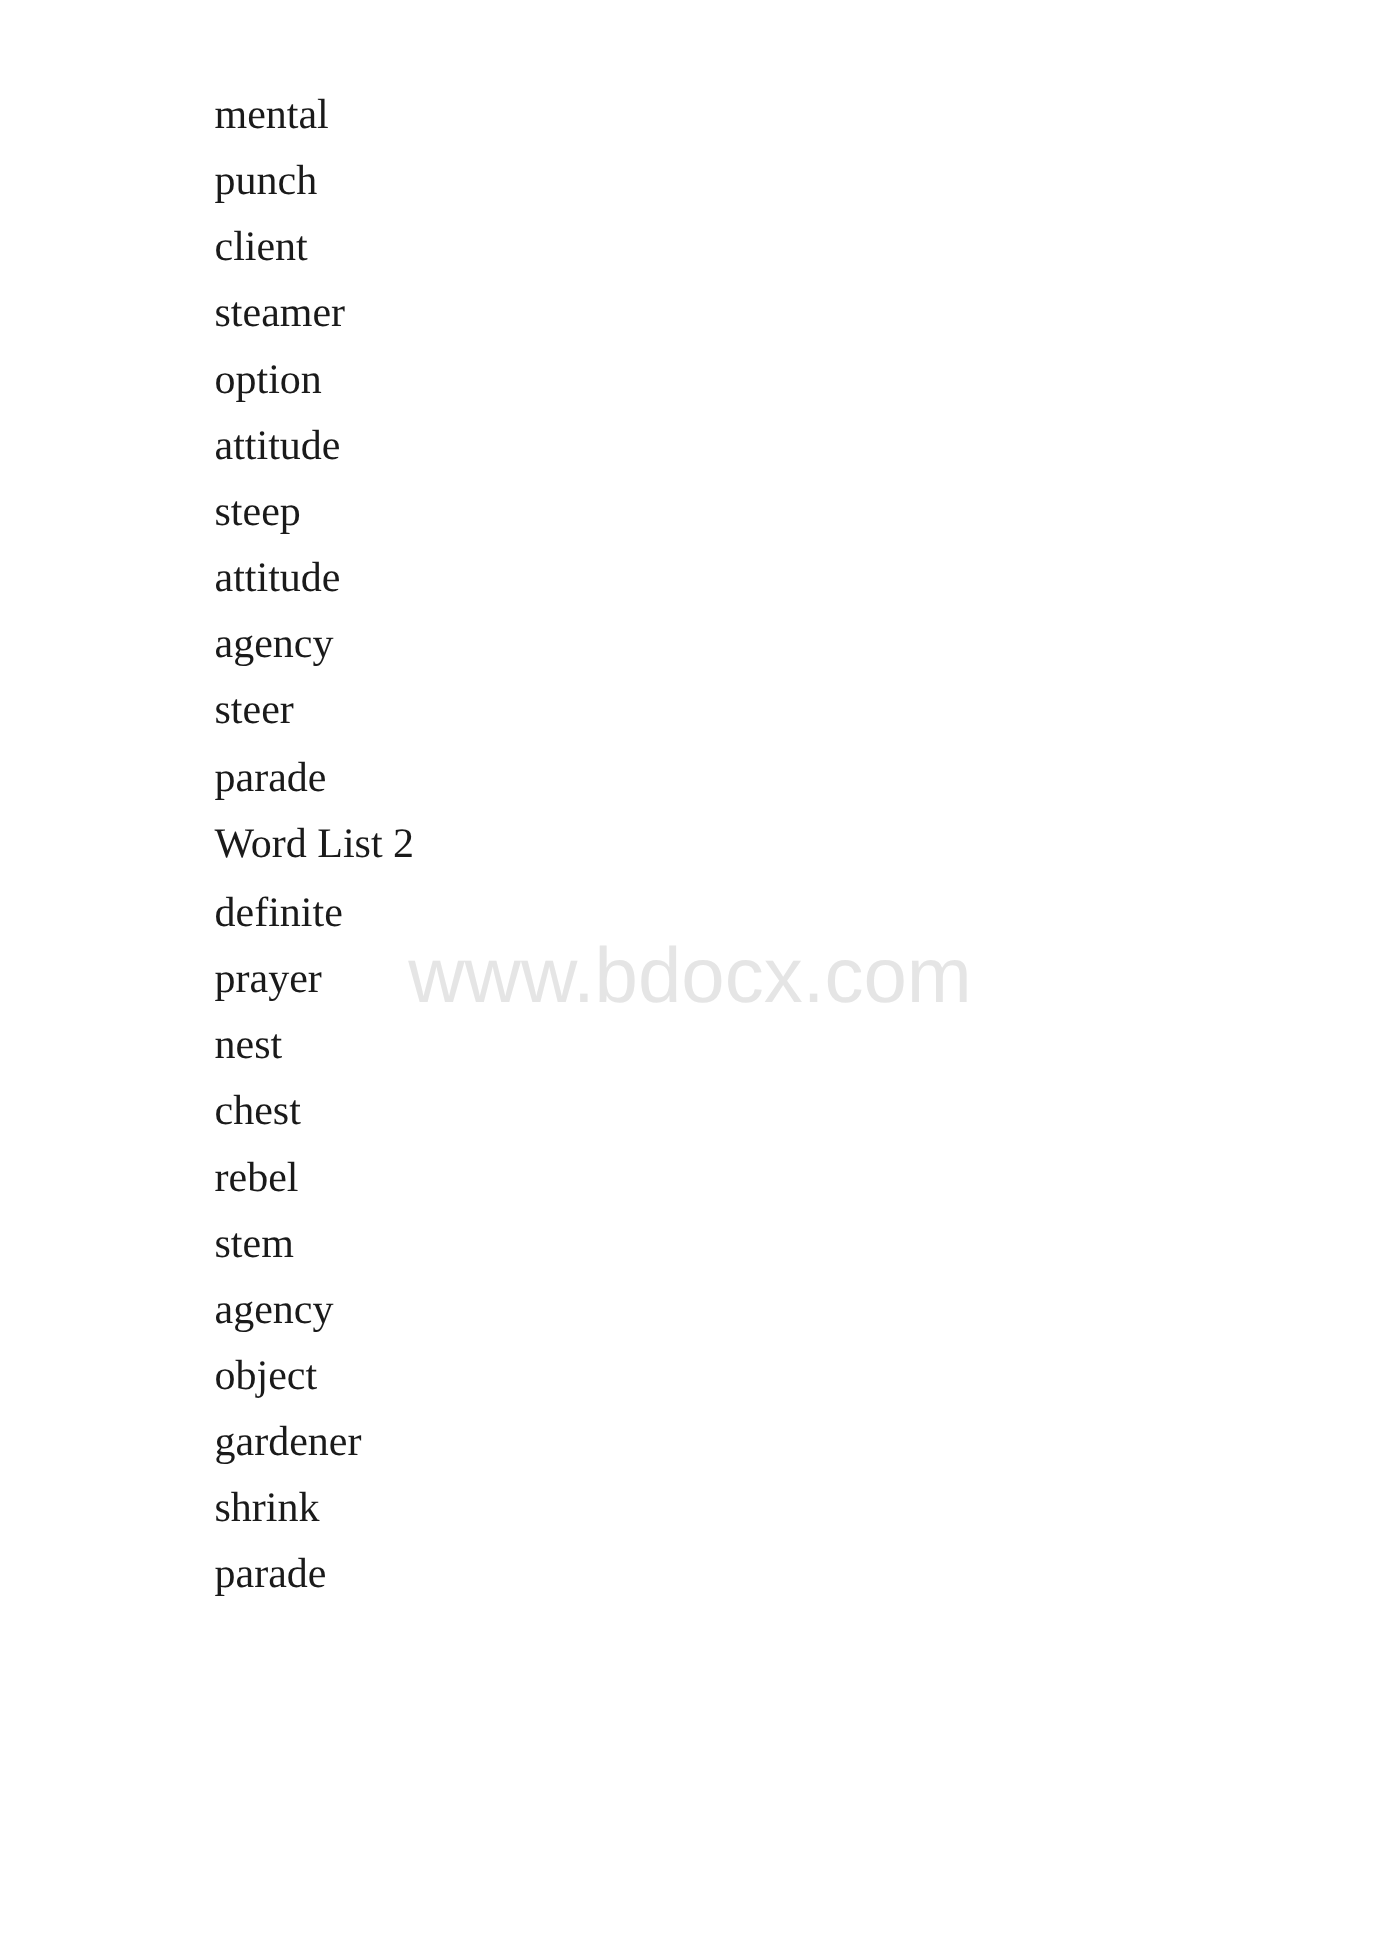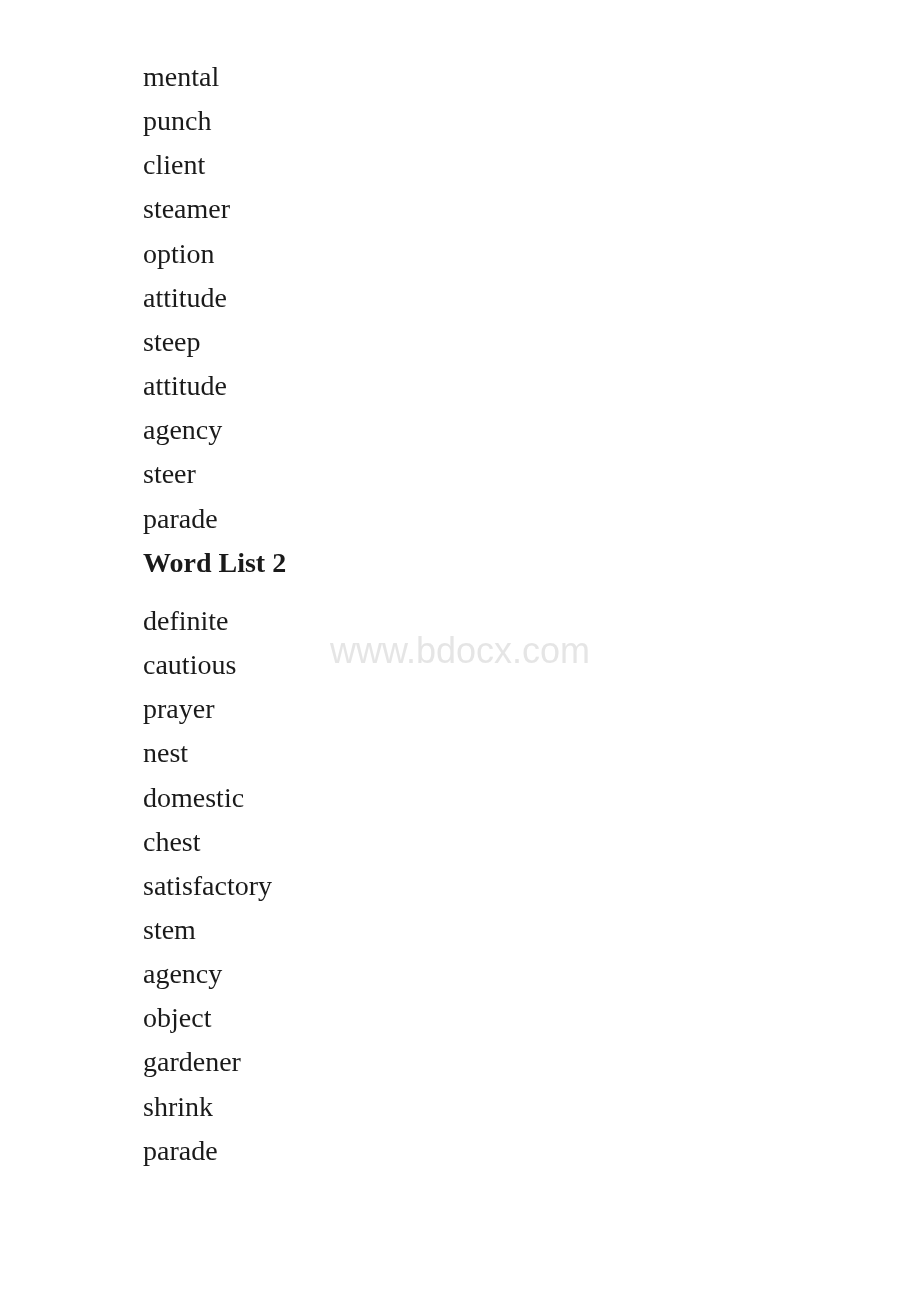--- a/index.html
+++ b/index.html
@@ -21,30 +21,30 @@
     .word-list {
       padding: 60px 0 60px 143px;
     }
 
     .word-item {
       line-height: 1.22;
       margin-bottom: 10px;
     }
 
     .section-header {
-      font-weight: bold;
-      margin-bottom: 24px;
+      font-weight: normal;
+      margin-bottom: 12px;
     }
 
     .watermark {
       position: fixed;
       top: 50%;
       left: 50%;
       transform: translate(-50%, -50%);
-      font-size: 36px;
+      font-size: 52px;
       color: rgba(180, 180, 180, 0.35);
       font-family: Arial, sans-serif;
       font-weight: normal;
       white-space: nowrap;
       pointer-events: none;
       z-index: 999;
     }
   </style>
 </head>
 <body>
@@ -58,25 +58,23 @@
     <div class="word-item">steamer</div>
     <div class="word-item">option</div>
     <div class="word-item">attitude</div>
     <div class="word-item">steep</div>
     <div class="word-item">attitude</div>
     <div class="word-item">agency</div>
     <div class="word-item">steer</div>
     <div class="word-item">parade</div>
     <div class="word-item section-header">Word List 2</div>
     <div class="word-item">definite</div>
-    <div class="word-item">cautious</div>
     <div class="word-item">prayer</div>
     <div class="word-item">nest</div>
-    <div class="word-item">domestic</div>
     <div class="word-item">chest</div>
-    <div class="word-item">satisfactory</div>
+    <div class="word-item">rebel</div>
     <div class="word-item">stem</div>
     <div class="word-item">agency</div>
     <div class="word-item">object</div>
     <div class="word-item">gardener</div>
     <div class="word-item">shrink</div>
     <div class="word-item">parade</div>
   </div>
 
 </body></html>

